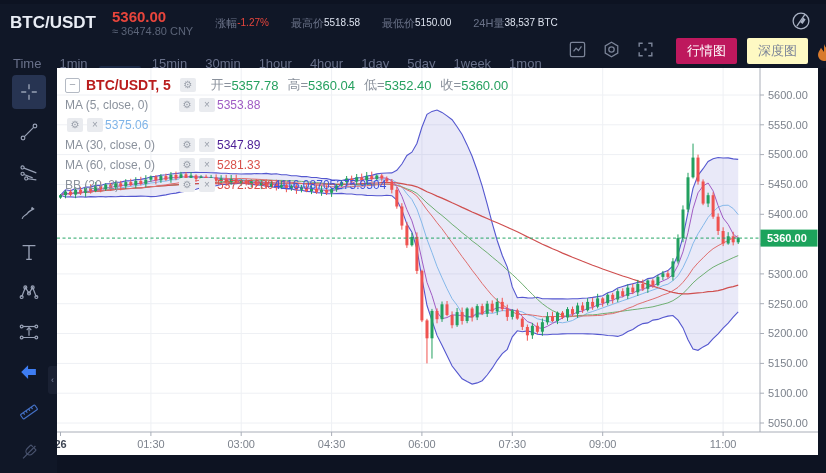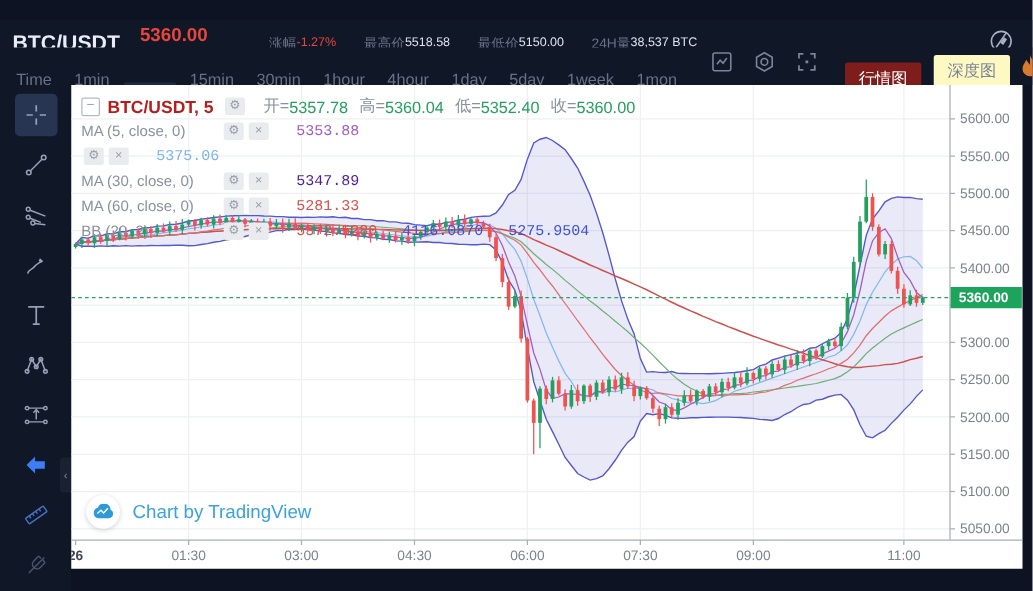--- a/index.html
+++ b/index.html
@@ -1,40 +1,40 @@
 <!DOCTYPE html>
 <html><head>
 <meta charset="utf-8">
 <style>
   html,body{margin:0;padding:0;}
   body{width:826px;height:473px;position:relative;overflow:hidden;background:#0d1322;
        font-family:"Liberation Sans",sans-serif;-webkit-font-smoothing:antialiased;}
   
-  .header{position:absolute;left:0;top:16px;width:826px;height:38px;background:#101727;
+  .header{position:absolute;left:0;top:4px;width:826px;height:38px;background:#101727;
           display:flex;align-items:center;}
   .symbol{color:#e9edf5;font-size:17px;font-weight:bold;margin:0 16px 0 10px;}
   .pricecol{display:flex;flex-direction:column;margin-right:22px;line-height:1.15;}
   .lastprice{color:#e8453c;font-size:15px;font-weight:bold;}
   .cny{color:#5b6478;font-size:11px;}
   .stat{display:flex;flex-direction:row;margin-right:22px;line-height:1.3;}
   .stat .lab{color:#6a7288;font-size:11px;}
   .stat .val{color:#dde3ef;font-size:10px;}
   .stat .val.red{color:#e8453c;}
   .hdr-right{margin-left:auto;margin-right:14px;display:flex;align-items:center;}
   
   .tfbar{position:absolute;left:0;top:38px;width:826px;height:30px;background:#101727;
          display:flex;align-items:flex-start;font-size:13px;color:#69718a;}
   .tf{padding:4px 7px;margin:0 2px;border-radius:2px;cursor:pointer;}
   .tf:first-child{margin-left:6px;}
   .tf.active{background:#1c2a46;color:#c4b5fd;margin-top:28px;}
   .tbicons{display:flex;align-items:center;margin-left:10px;}
   .tbicon{width:26px;height:22px;display:flex;align-items:center;justify-content:center;margin:0 4px;}
   .chartbtns{margin-left:auto;display:flex;align-items:center;margin-right:18px;}
   .cbtn{padding:4px 11px;border-radius:2px;font-size:13px;cursor:pointer;}
-  .cbtn.market{background:#7f1d1d;color:#fff;margin-top:12px;}
+  .cbtn.market{background:#be185d;color:#fff;}
   .cbtn.depth{background:#fef9c3;color:#7b8498;margin-left:10px;}
   .flame{position:absolute;right:-10px;top:42px;width:24px;height:24px;}
   
   .sidebar{position:absolute;left:0;top:68px;width:57px;height:405px;background:#101727;
            display:flex;flex-direction:column;align-items:center;padding-top:4px;box-sizing:border-box;}
   .tool{width:34px;height:34px;margin:3px 0;border-radius:4px;display:flex;
         align-items:center;justify-content:center;cursor:pointer;}
   .tool.active{background:#273452;}
   .collapse-tab{position:absolute;left:48px;top:366px;width:9px;height:28px;background:#1a2133;
         color:#7c86a0;font-size:9px;display:flex;align-items:center;justify-content:center;
@@ -47,21 +47,21 @@
   .collapse-glyph{width:13px;height:13px;border:1px solid #b4bac4;border-radius:2px;color:#9aa1ac;
         font-size:11px;line-height:11px;text-align:center;margin-right:6px;cursor:pointer;background:#fff;}
   .ltitle{color:#b91c1c;font-weight:bold;font-size:14px;margin-right:7px;}
   .chip{display:inline-block;width:16px;height:14px;background:#e9ebef;color:#9aa0ab;font-size:10px;
         line-height:14px;text-align:center;border-radius:2px;margin:0 2px;cursor:pointer;}
   .ohlc{display:flex;align-items:center;margin-left:4px;}
   .ohlc .lab{color:#8a919c;margin-left:9px;}
   .ohlc .val{color:#26a05f;}
   .indrow{display:flex;align-items:center;height:20px;font-size:12px;color:#8a919c;}
   .indlabel{width:112px;}
-  .indval{margin-left:20px;font-family:Liberation Mono, monospace;}
+  .indval{margin-left:0;}
   .tvattr{position:absolute;left:12px;bottom:32px;display:flex;align-items:center;z-index:4;}
   .tvlogo{width:27px;height:27px;border-radius:50%;background:#fff;box-shadow:0 1px 4px rgba(0,0,0,.18);
         display:flex;align-items:center;justify-content:center;}
   .tvtext{color:#3ba2dc;font-size:15px;margin-left:10px;}
 </style>
 </head>
 <body>
 
 <div class="header">
   <span class="symbol">BTC/USDT</span>
@@ -619,22 +619,13 @@
           <span class="indlabel">BB (20, 2)</span>
           <span class="chip">⚙</span>
           <span class="chip">×</span>
           <span class="indval" style="color:#d8504a">5372.5280</span>
           <span class="indval" style="color:#3f51d8">4116.0870</span>
           <span class="indval" style="color:#3f51d8">5275.9504</span>
         </div>
       </div>
   </div>
 
-  <div class="tvattr">
-    <span class="tvlogo">
-      <svg width="17" height="13" viewBox="0 0 20 14">
-        <path d="M5.5 13A5 5 0 0 1 5 3.2 6.2 6.2 0 0 1 17 5a4.2 4.2 0 0 1-1.5 8z" fill="#2f9ad8"></path>
-        <path d="M4.5 8.5l3.5-3 2.5 2.5 4-4.5" fill="none" stroke="#fff" stroke-width="1.4"></path>
-      </svg>
-    </span>
-    <span class="tvtext">Chart by TradingView</span>
-  </div>
 </div>
 
 </body></html>

